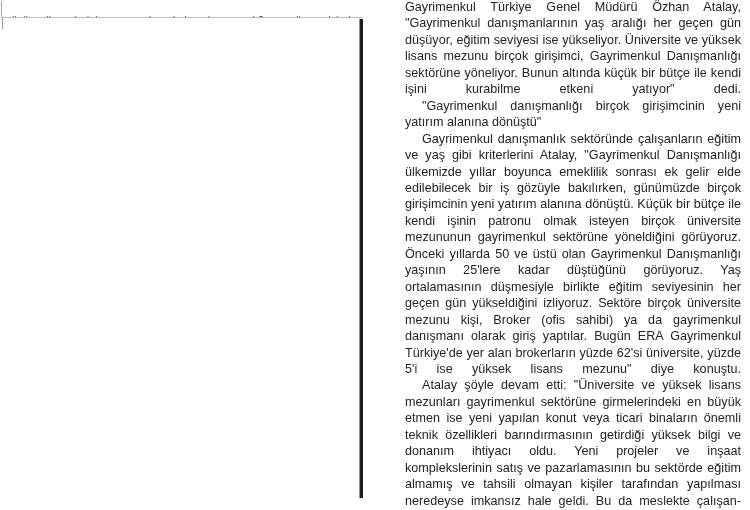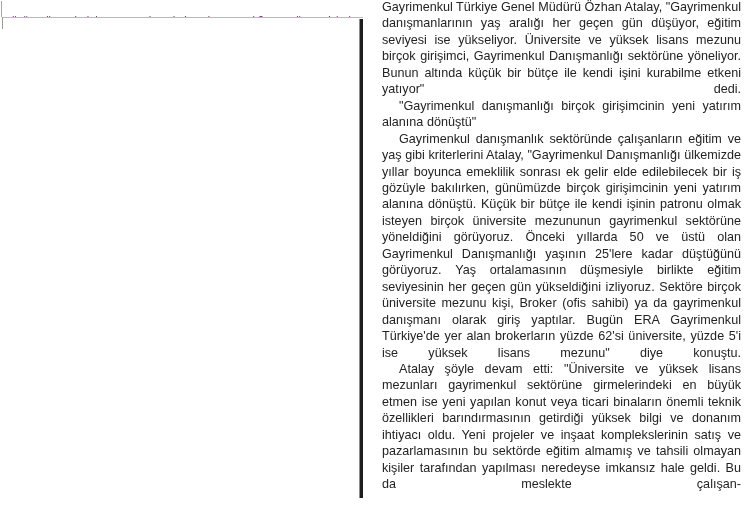--- a/index.html
+++ b/index.html
@@ -116,20 +116,21 @@
     height: 512px;
     overflow: hidden;
   }
 
   .body-text {
     font-size: 12.6px;
     line-height: 16.45px;
     color: #232323;
     text-align: justify;
     letter-spacing: 0.01px;
+    margin-left: 23px;
   }
 
   .para {
     margin: 0;
     text-indent: 0;
   }
   .para.indent {
     text-indent: 17px;
   }
   

